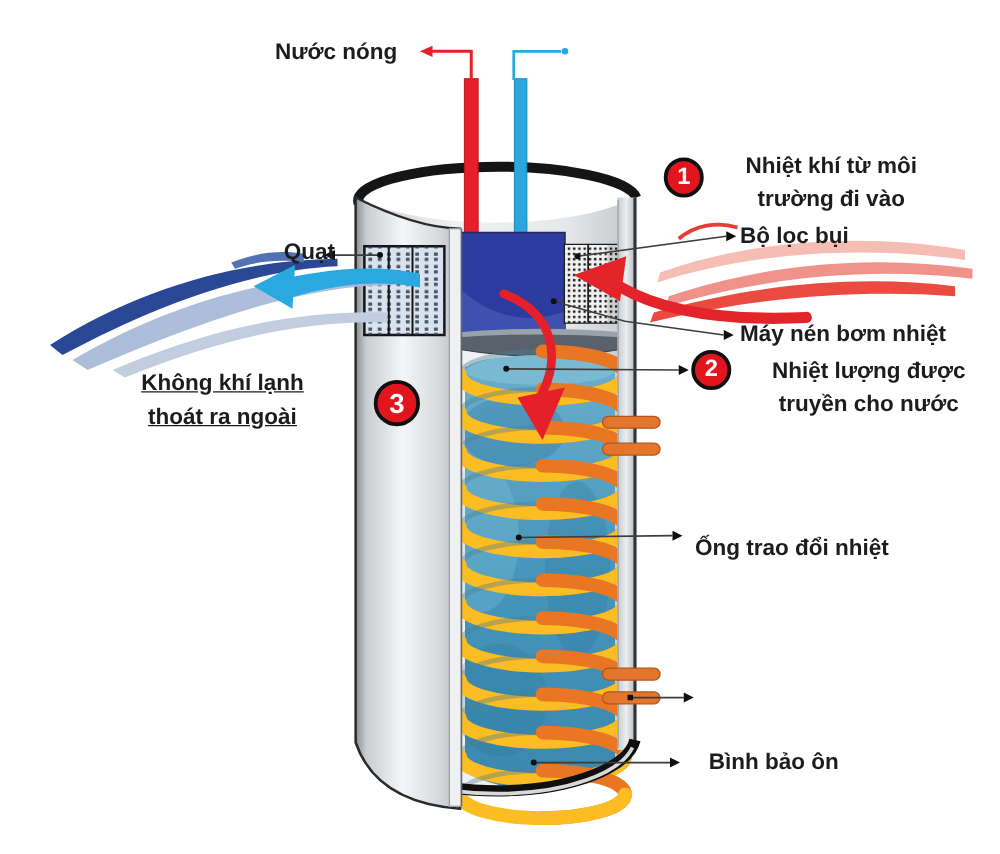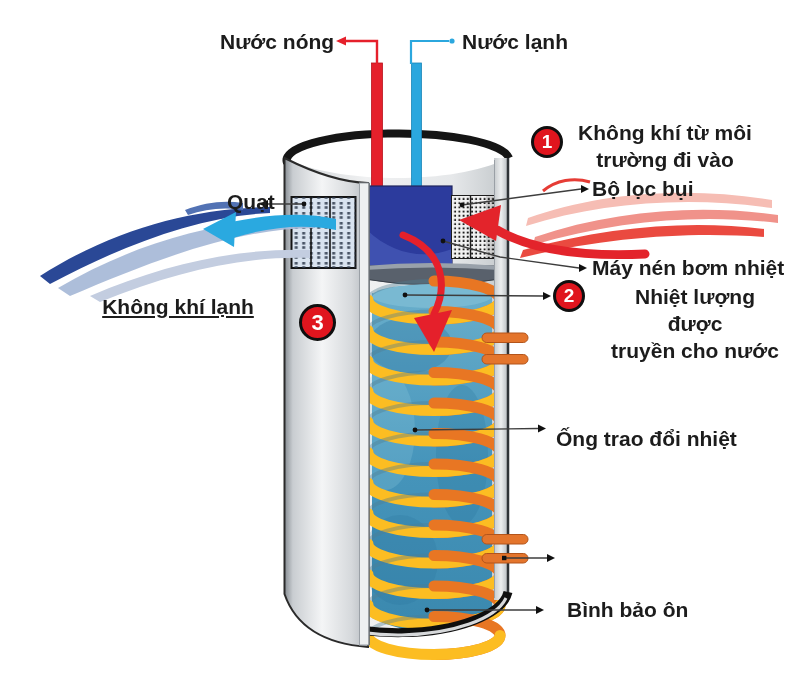--- a/index.html
+++ b/index.html
@@ -1,19 +1,19 @@
 <!DOCTYPE html>
 <html><head>
 <meta charset="utf-8">
 <style>
   html,body{margin:0;padding:0;background:#fff;}
   #stage{position:relative;width:800px;height:683px;background:#ffffff;overflow:hidden;
          font-family:"Liberation Sans", sans-serif;}
   #art{position:absolute;left:0;top:0;}
-  .lbl{position:absolute;font-weight:bold;font-size:21px;color:#1c1c1c;line-height:27px;white-space:nowrap;}
+  .lbl{position:absolute;font-weight:bold;font-size:18px;color:#1c1c1c;line-height:27px;white-space:nowrap;}
   .ctr{text-align:center;white-space:normal;}
   .badge{position:absolute;border-radius:50%;background:#e0151e;border:3px solid #0f0f0f;
          color:#fff;font-weight:bold;display:flex;align-items:center;justify-content:center;box-sizing:border-box;}
   .badge.small{width:32px;height:32px;font-size:19px;}
   .badge.big{width:37px;height:37px;font-size:22px;}
 </style>
 </head>
 <body>
 
 <div id="stage">
@@ -226,32 +226,32 @@
     </g>
     <g>
       <line x1="427" y1="610" x2="536" y2="610"></line>
       <circle cx="427" cy="610" r="2.4" stroke="none"></circle>
       <polygon points="544,610 536,606 536,614" stroke="none"></polygon>
     </g>
   </g>
 </svg>
 
 <div class="lbl" style="left:220px;top:28px;">Nước nóng</div>
-<div class="lbl" style="left:462px;top:28px;">Nước lạnh</div>
 <div class="lbl" style="left:205px;top:188px;margin-left:22px;">Quạt</div>
 
 <div class="lbl ctr" style="left:88px;top:293px;width:180px;text-decoration:underline;">
   <div>Không khí lạnh</div>
+  <div>thoát ra ngoài</div>
 </div>
 
 <div class="badge small" style="left:531px;top:126px;">
   <span>1</span>
 </div>
 <div class="lbl ctr" style="left:572px;top:119px;width:186px;">
-  <div>Không khí từ môi</div>
+  <div>Nhiệt khí từ môi</div>
   <div>trường đi vào</div>
 </div>
 
 <div class="lbl" style="left:592px;top:254px;">Máy nén bơm nhiệt</div>
 <div class="lbl" style="left:592px;top:175px;">Bộ lọc bụi</div>
 
 <div class="badge small" style="left:553px;top:280px;">
   <span>2</span>
 </div>
 <div class="lbl ctr" style="left:585px;top:283px;width:180px;margin-left:20px;">

